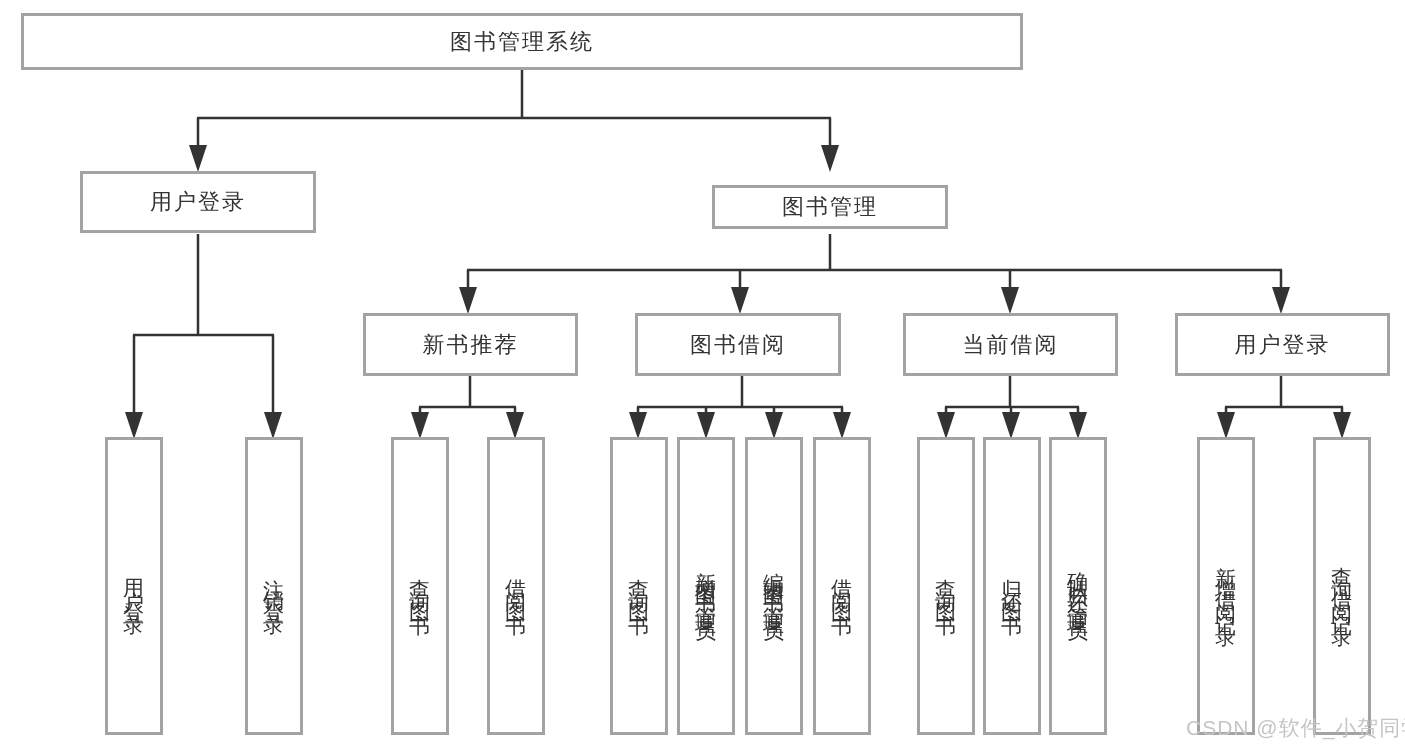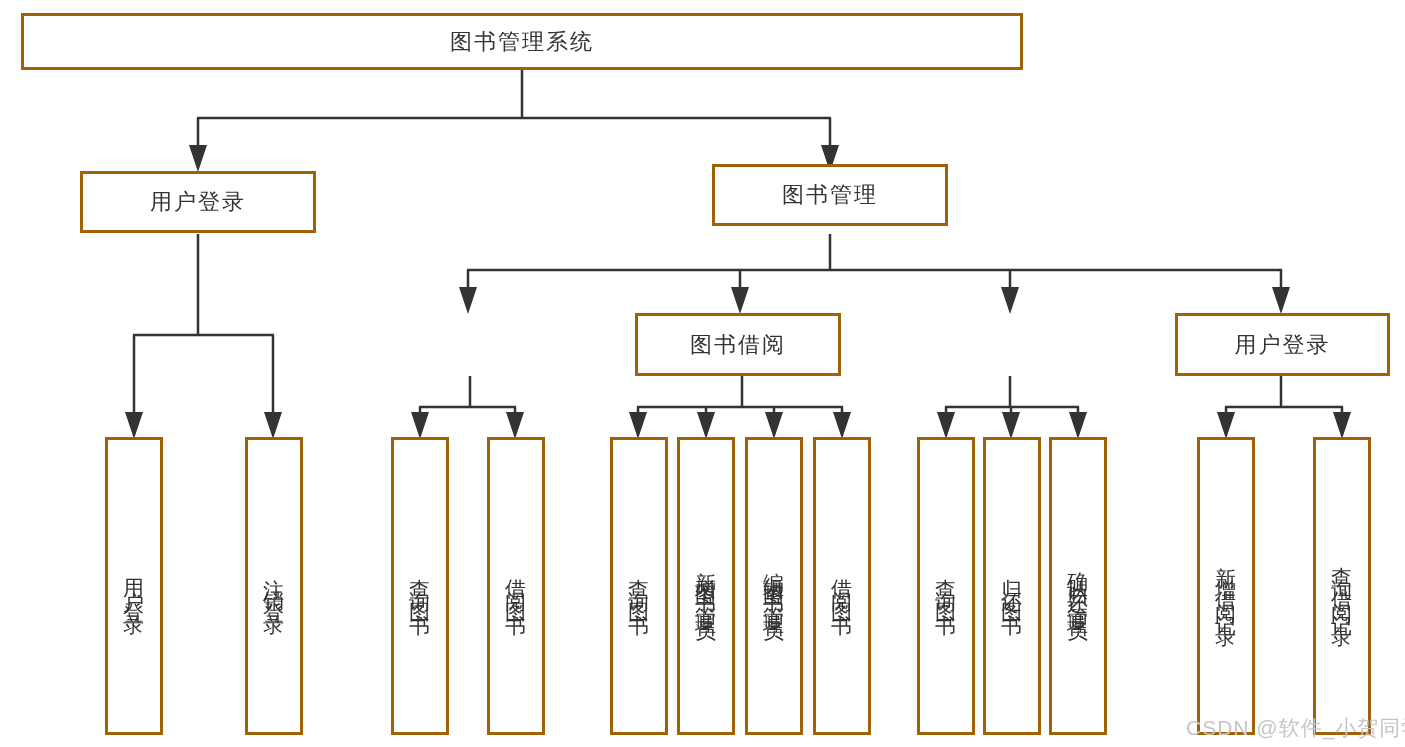--- a/index.html
+++ b/index.html
@@ -2,21 +2,21 @@
 <html><head>
 <meta charset="utf-8">
 <style>
   html,body{margin:0;padding:0;background:#fff;}
   .stage{
     position:relative;width:1405px;height:747px;background:#fff;overflow:hidden;
     font-family:"Liberation Sans",sans-serif;color:#333;
   }
   .edges{position:absolute;left:0;top:0;width:1405px;height:747px;z-index:1;}
   .node{
-    position:absolute;z-index:2;background:#fff;border:3px solid #a16207;box-sizing:border-box;
+    position:absolute;z-index:2;background:#fff;border:3px solid #a3a3a3;box-sizing:border-box;
     display:flex;align-items:center;justify-content:center;color:#333;
   }
   .h{font-size:22px;letter-spacing:2px;white-space:nowrap;}
   .v{
     writing-mode:vertical-rl;text-orientation:mixed;
     font-size:21px;letter-spacing:12px;line-height:1;
   }
   .v.tight{letter-spacing:7px;}
   .watermark{
     position:absolute;z-index:5;left:1186px;top:714px;
@@ -64,23 +64,25 @@
       <polygon points="1002,412 1020,412 1011,439"></polygon>
       <polygon points="1069,412 1087,412 1078,439"></polygon>
       <polygon points="1217,412 1235,412 1226,439"></polygon>
       <polygon points="1333,412 1351,412 1342,439"></polygon>
     </g>
   </svg>
 
   <div class="node h" style="left:21px;top:13px;width:1002px;height:57px">图书管理系统</div>
 
   <div class="node h" style="left:80px;top:171px;width:236px;height:62px">用户登录</div>
-  <div class="node h" style="left:712px;top:164px;width:236px;height:62px">图书管理</div>
+  <div class="node h" style="left:712px;top:185px;width:236px;height:44px">图书管理</div>
 
+  <div class="node h" style="left:363px;top:313px;width:215px;height:63px">新书推荐</div>
   <div class="node h" style="left:635px;top:313px;width:206px;height:63px">图书借阅</div>
+  <div class="node h" style="left:903px;top:313px;width:215px;height:63px">当前借阅</div>
   <div class="node h" style="left:1175px;top:313px;width:215px;height:63px">用户登录</div>
 
   <div class="node v" style="left:105px;top:437px;width:58px;height:298px">用户登录</div>
   <div class="node v" style="left:245px;top:437px;width:58px;height:298px">注销登录</div>
 
   <div class="node v" style="left:391px;top:437px;width:58px;height:298px">查询图书</div>
   <div class="node v" style="left:487px;top:437px;width:58px;height:298px">借阅图书</div>
 
   <div class="node v" style="left:610px;top:437px;width:58px;height:298px">查询图书</div>
   <div class="node v tight" style="left:677px;top:437px;width:58px;height:298px">新增图书（管理员）</div>

